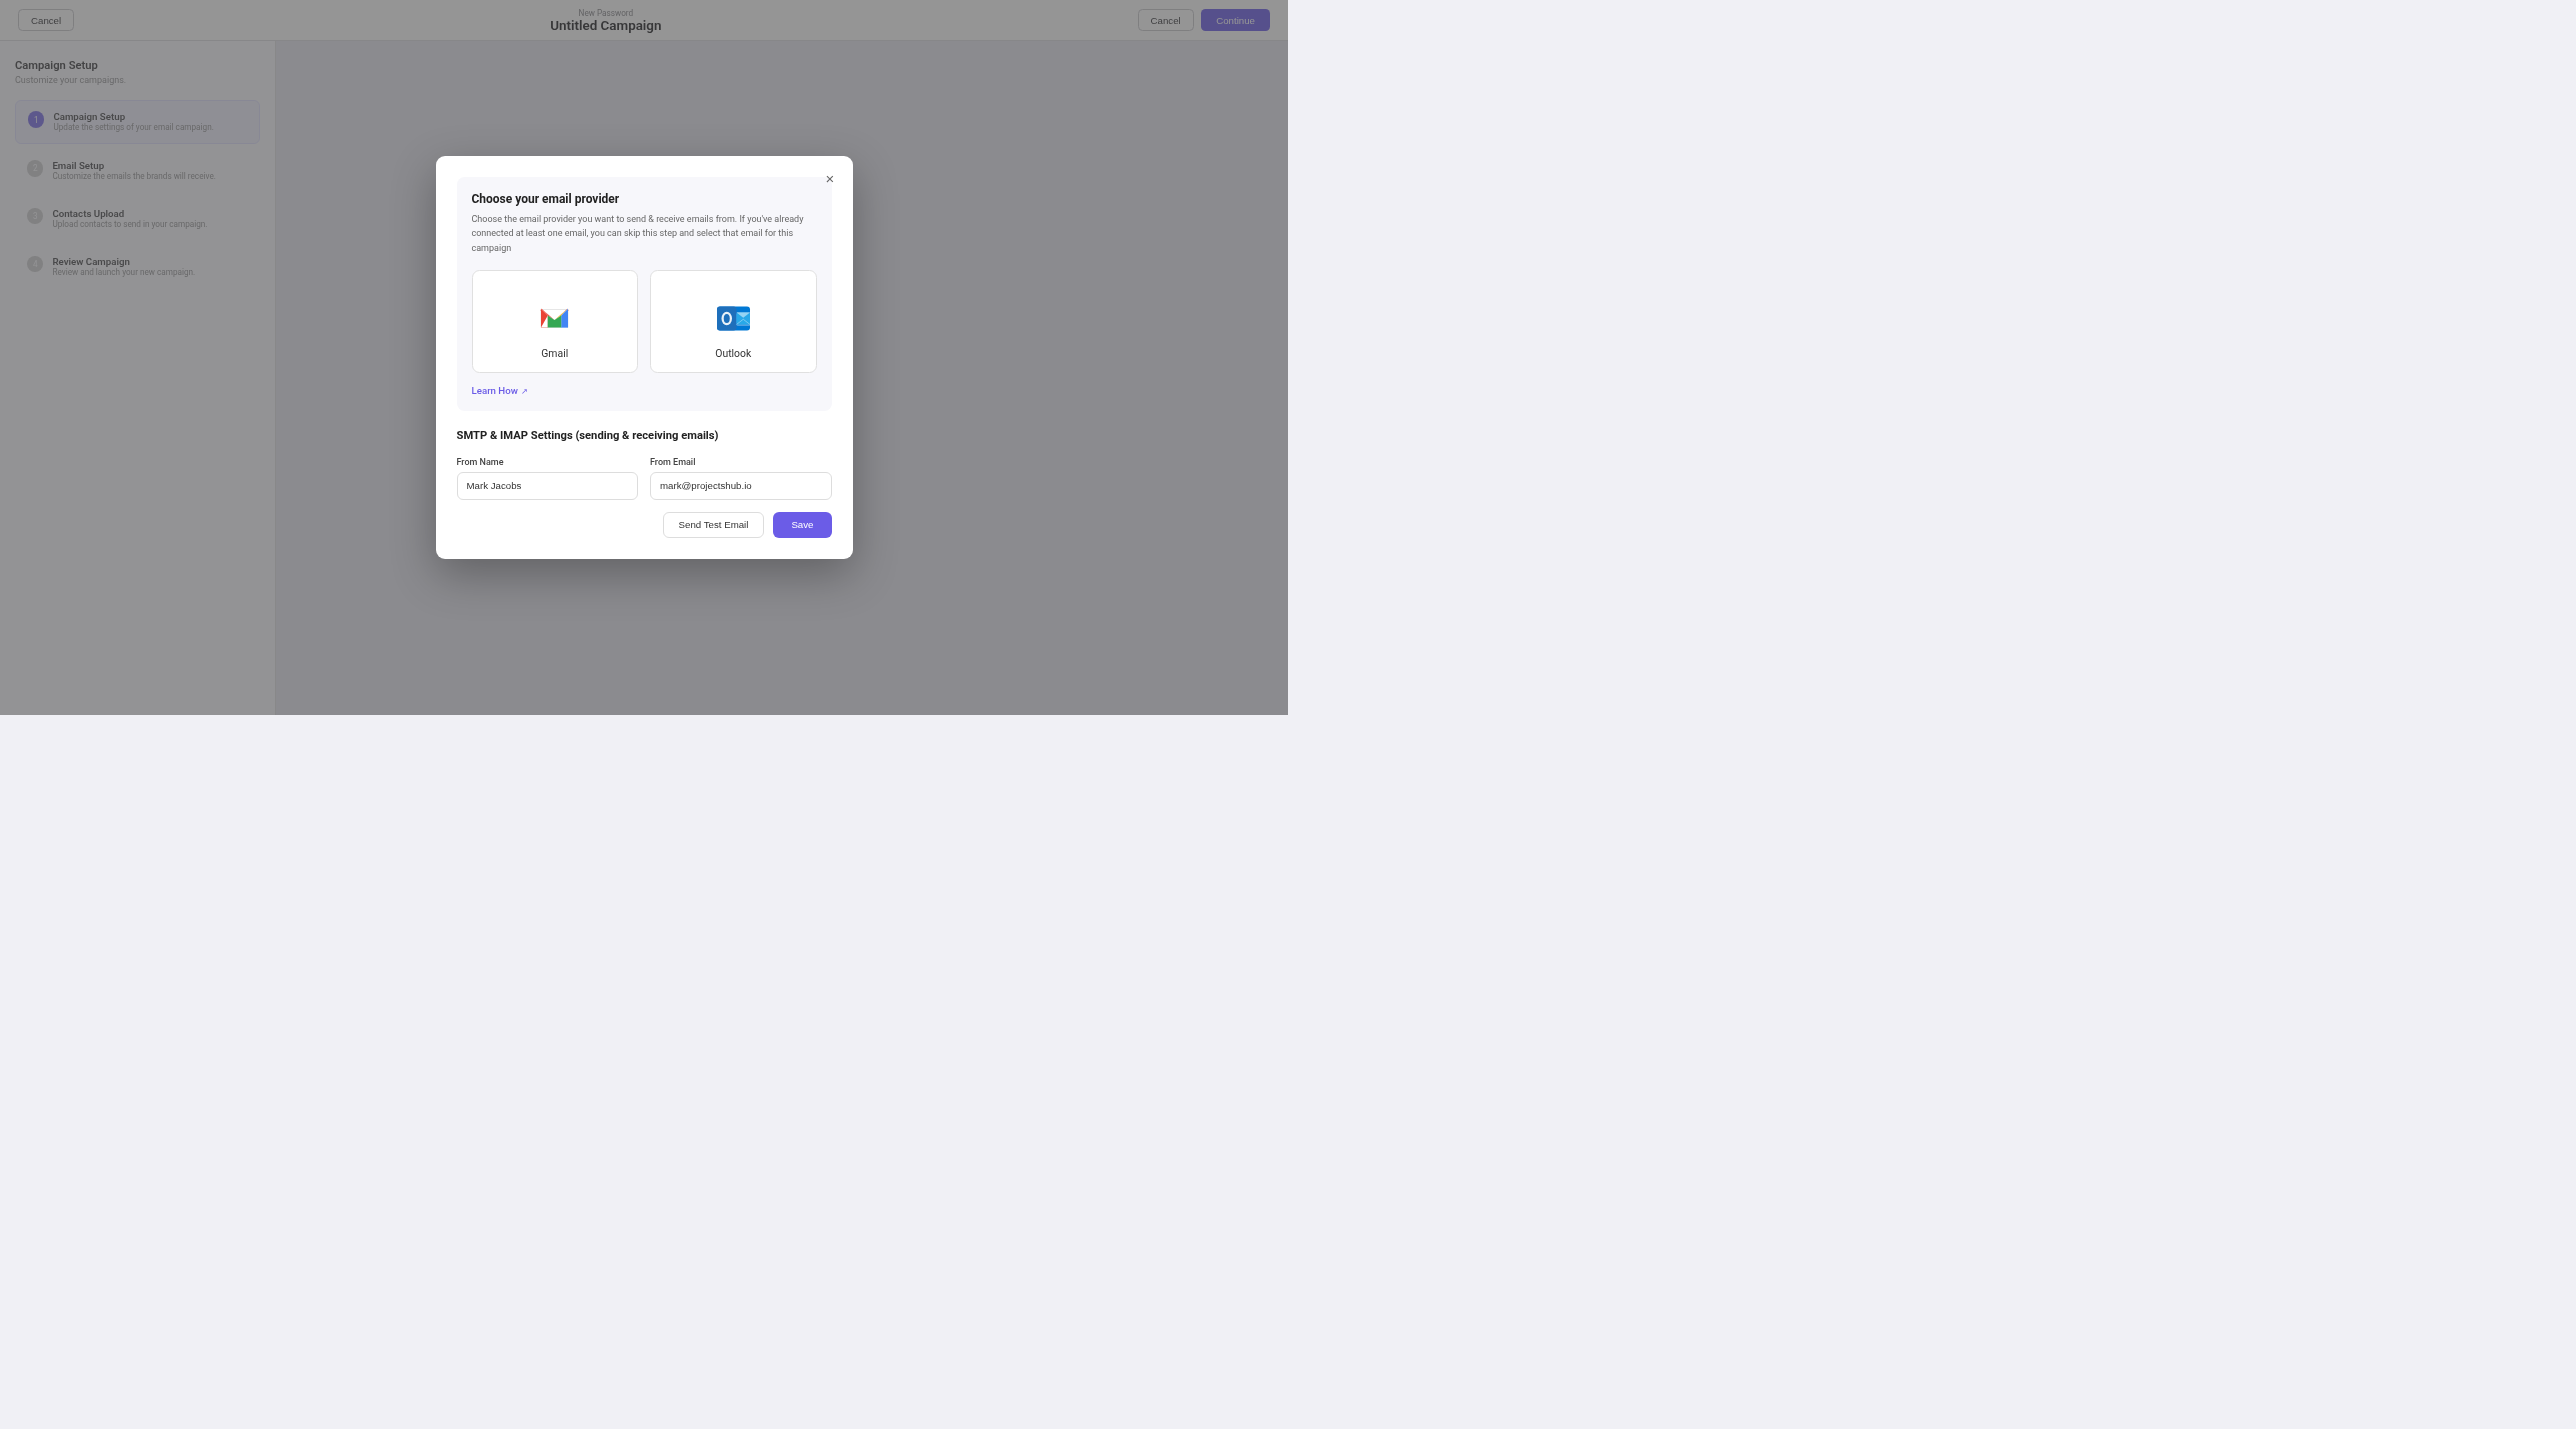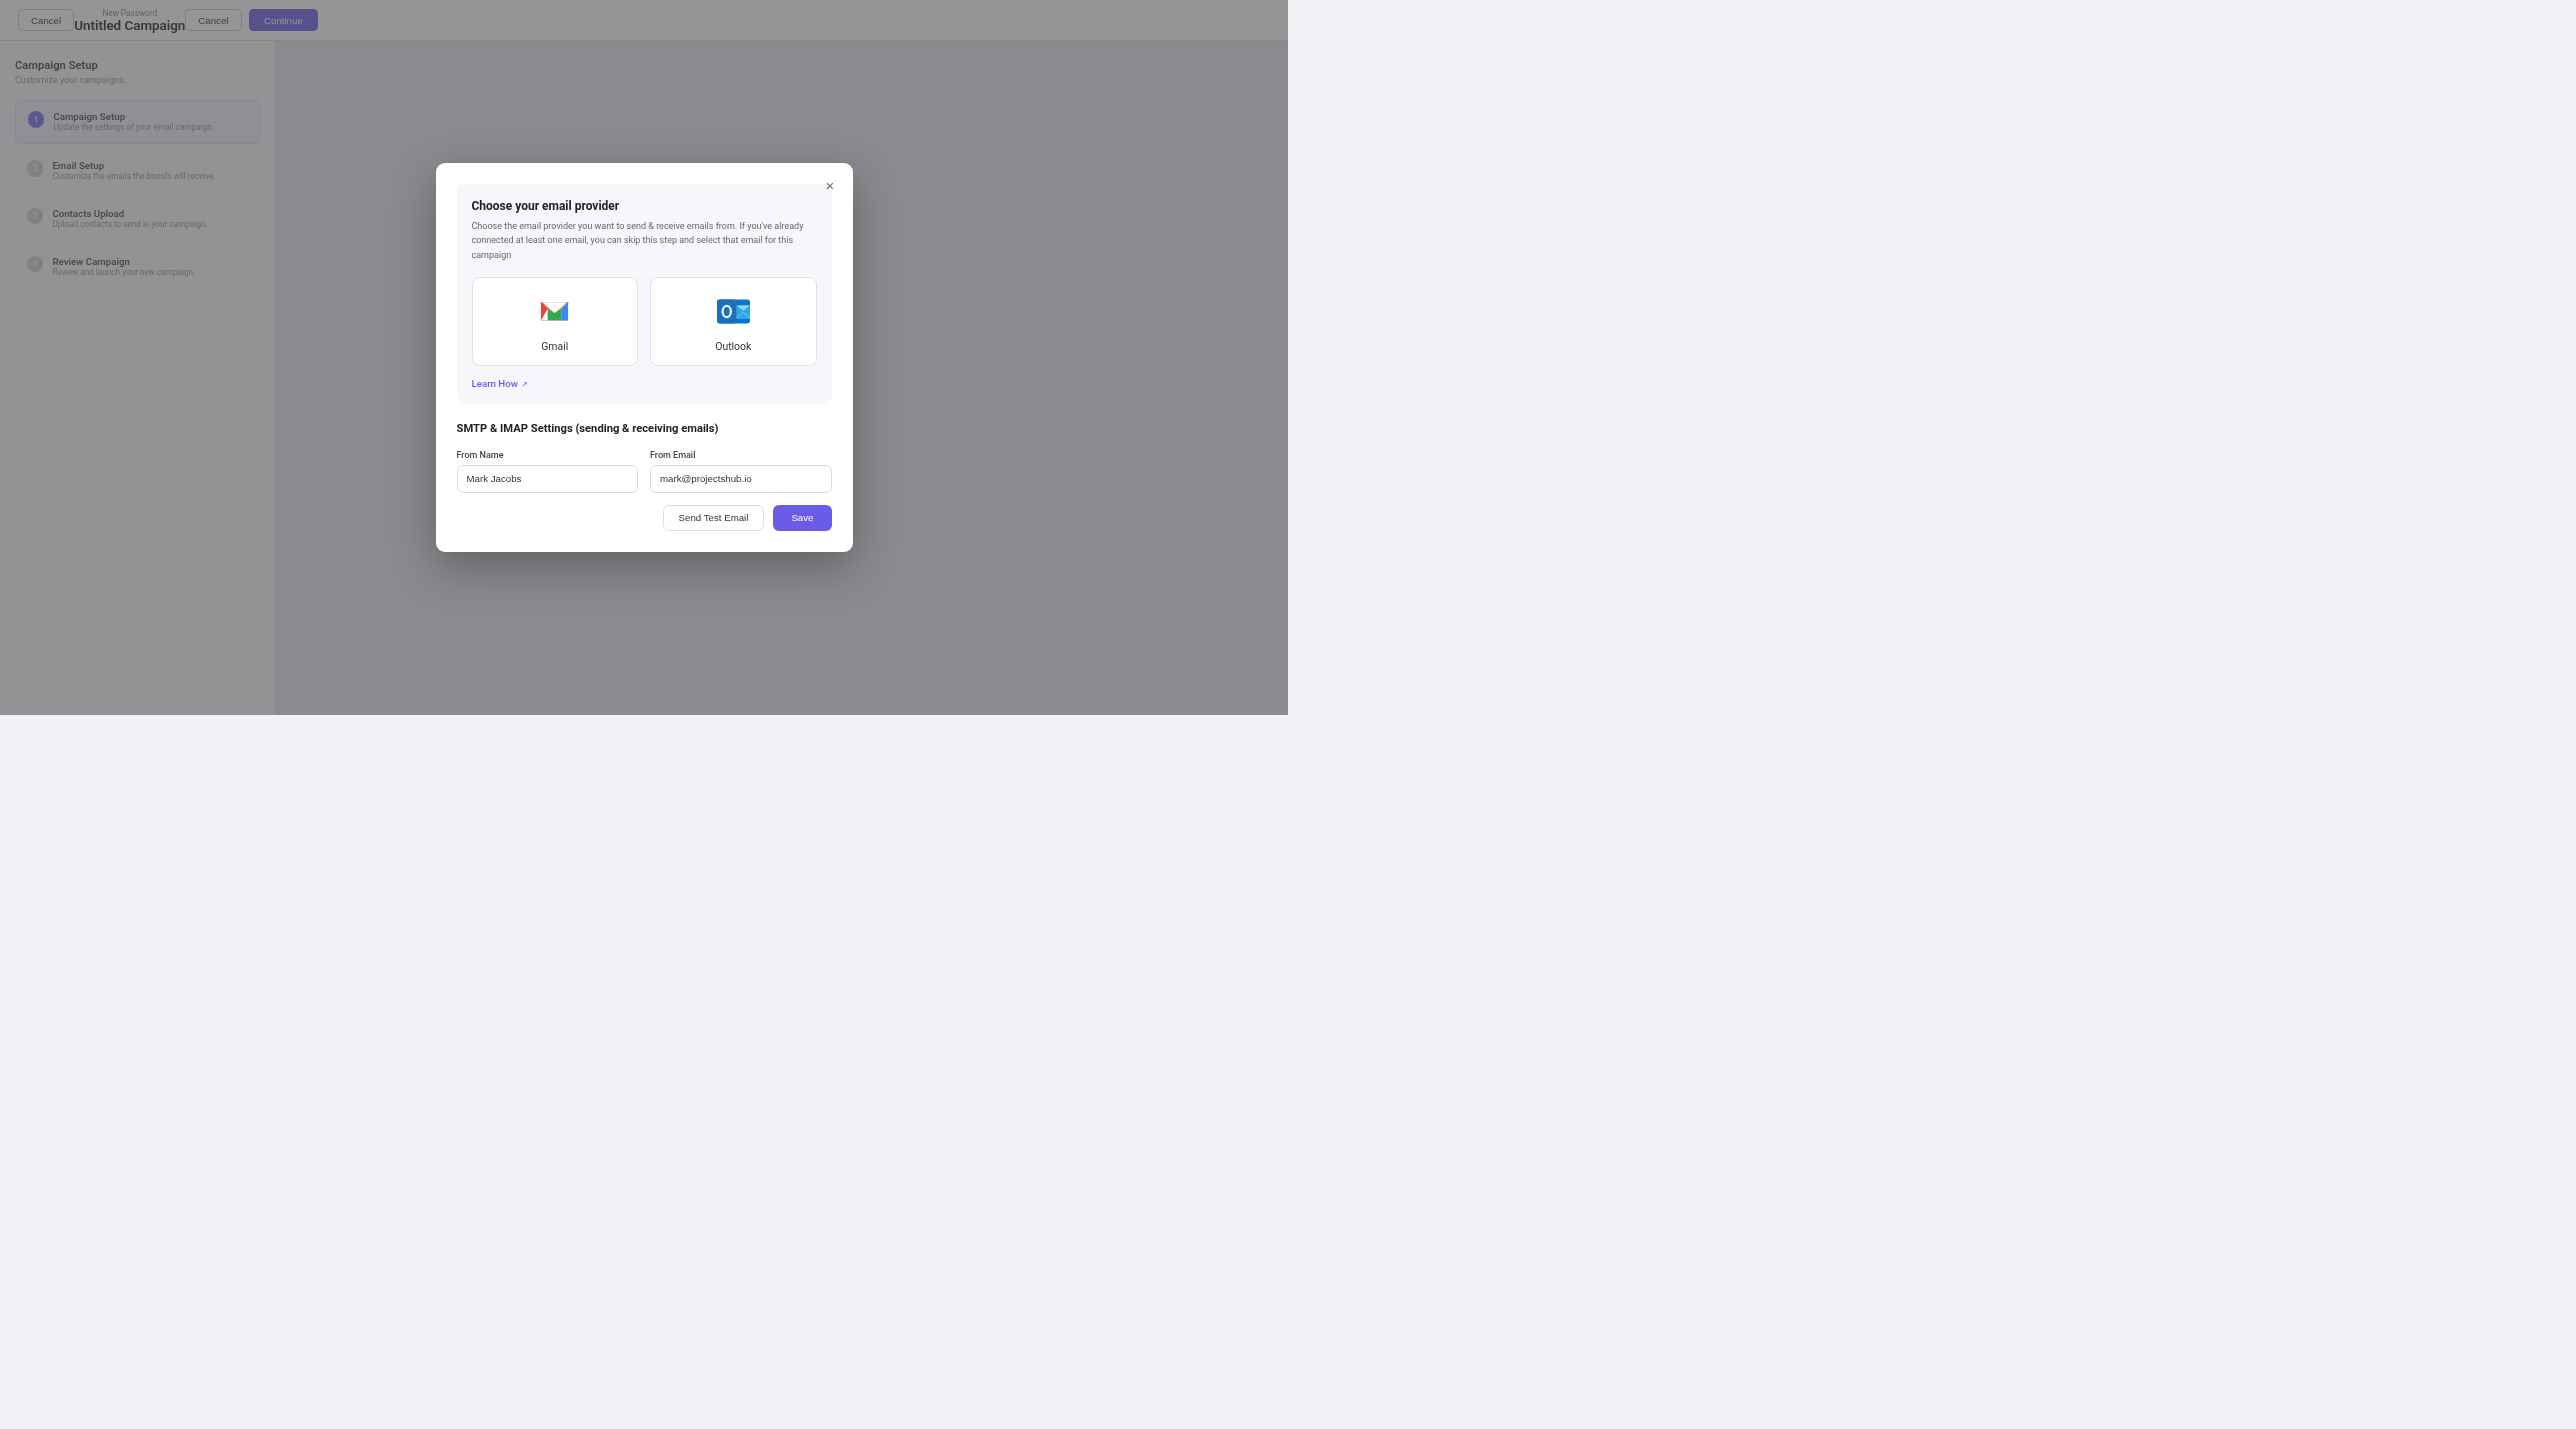--- a/index.html
+++ b/index.html
@@ -19,21 +19,21 @@
       background: #e8e8ee;
       display: flex;
       flex-direction: column;
     }
 
     .bg-header {
       background: white;
       padding: 7.5px 18px;
       display: flex;
       align-items: center;
-      justify-content: flex-start;
+      justify-content: space-between;
       border-bottom: 0.7px solid #e0e0e0;
       filter: blur(0.4px);
       opacity: 0.7;
     }
 
     .bg-header-center {
       text-align: center;
     }
 
     .bg-header-center .subtitle {
@@ -237,21 +237,21 @@
       display: flex;
       gap: 12px;
       margin-bottom: 12px;
     }
 
     .provider-card {
       flex: 1;
       background: white;
       border: 0.7px solid #e0e0e0;
       border-radius: 7.5px;
-      padding: 14px 12px 12px;
+      padding: 28px 12px 12px;
       display: flex;
       flex-direction: column;
       align-items: center;
       cursor: pointer;
       gap: 9px;
     }
 
     .provider-name {
       font-size: 10.4px;
       color: #333;

